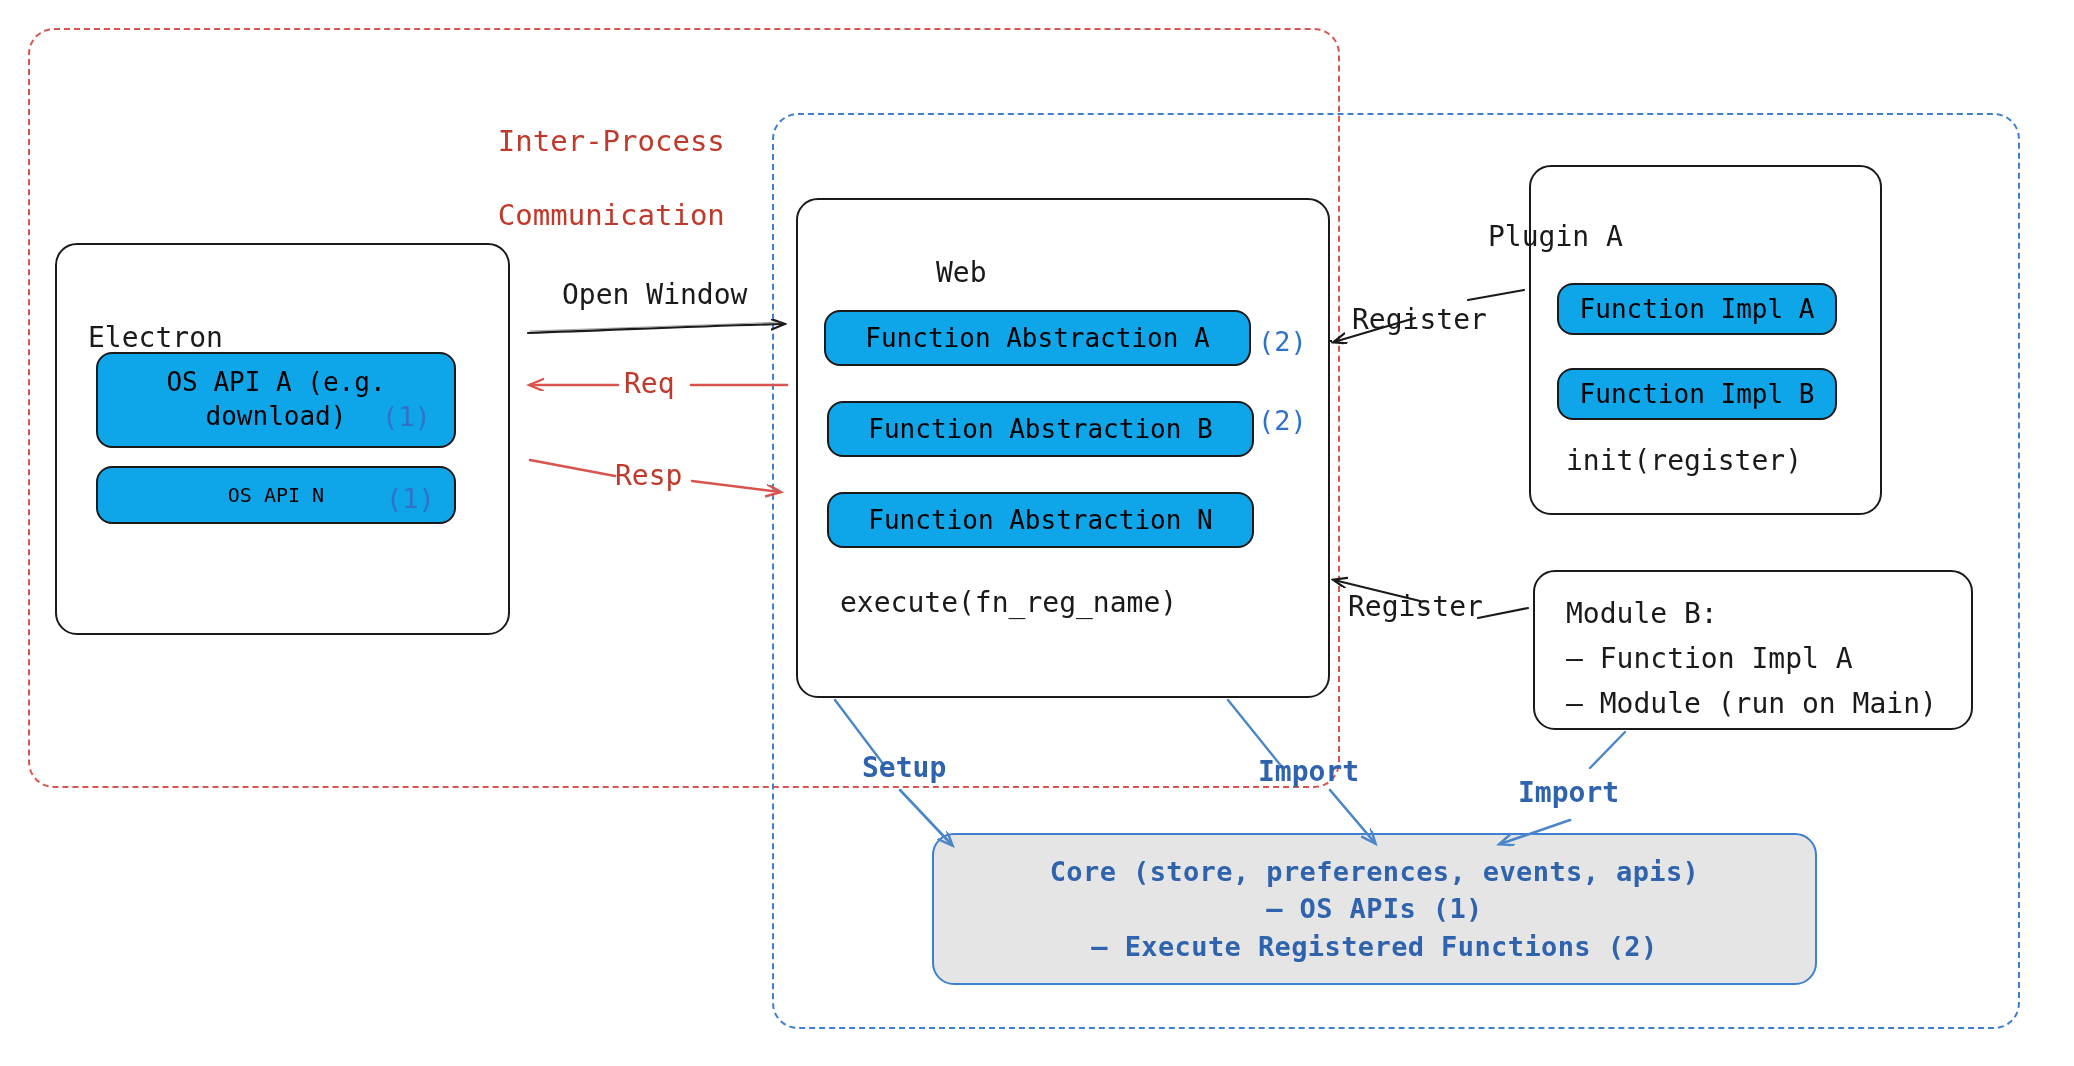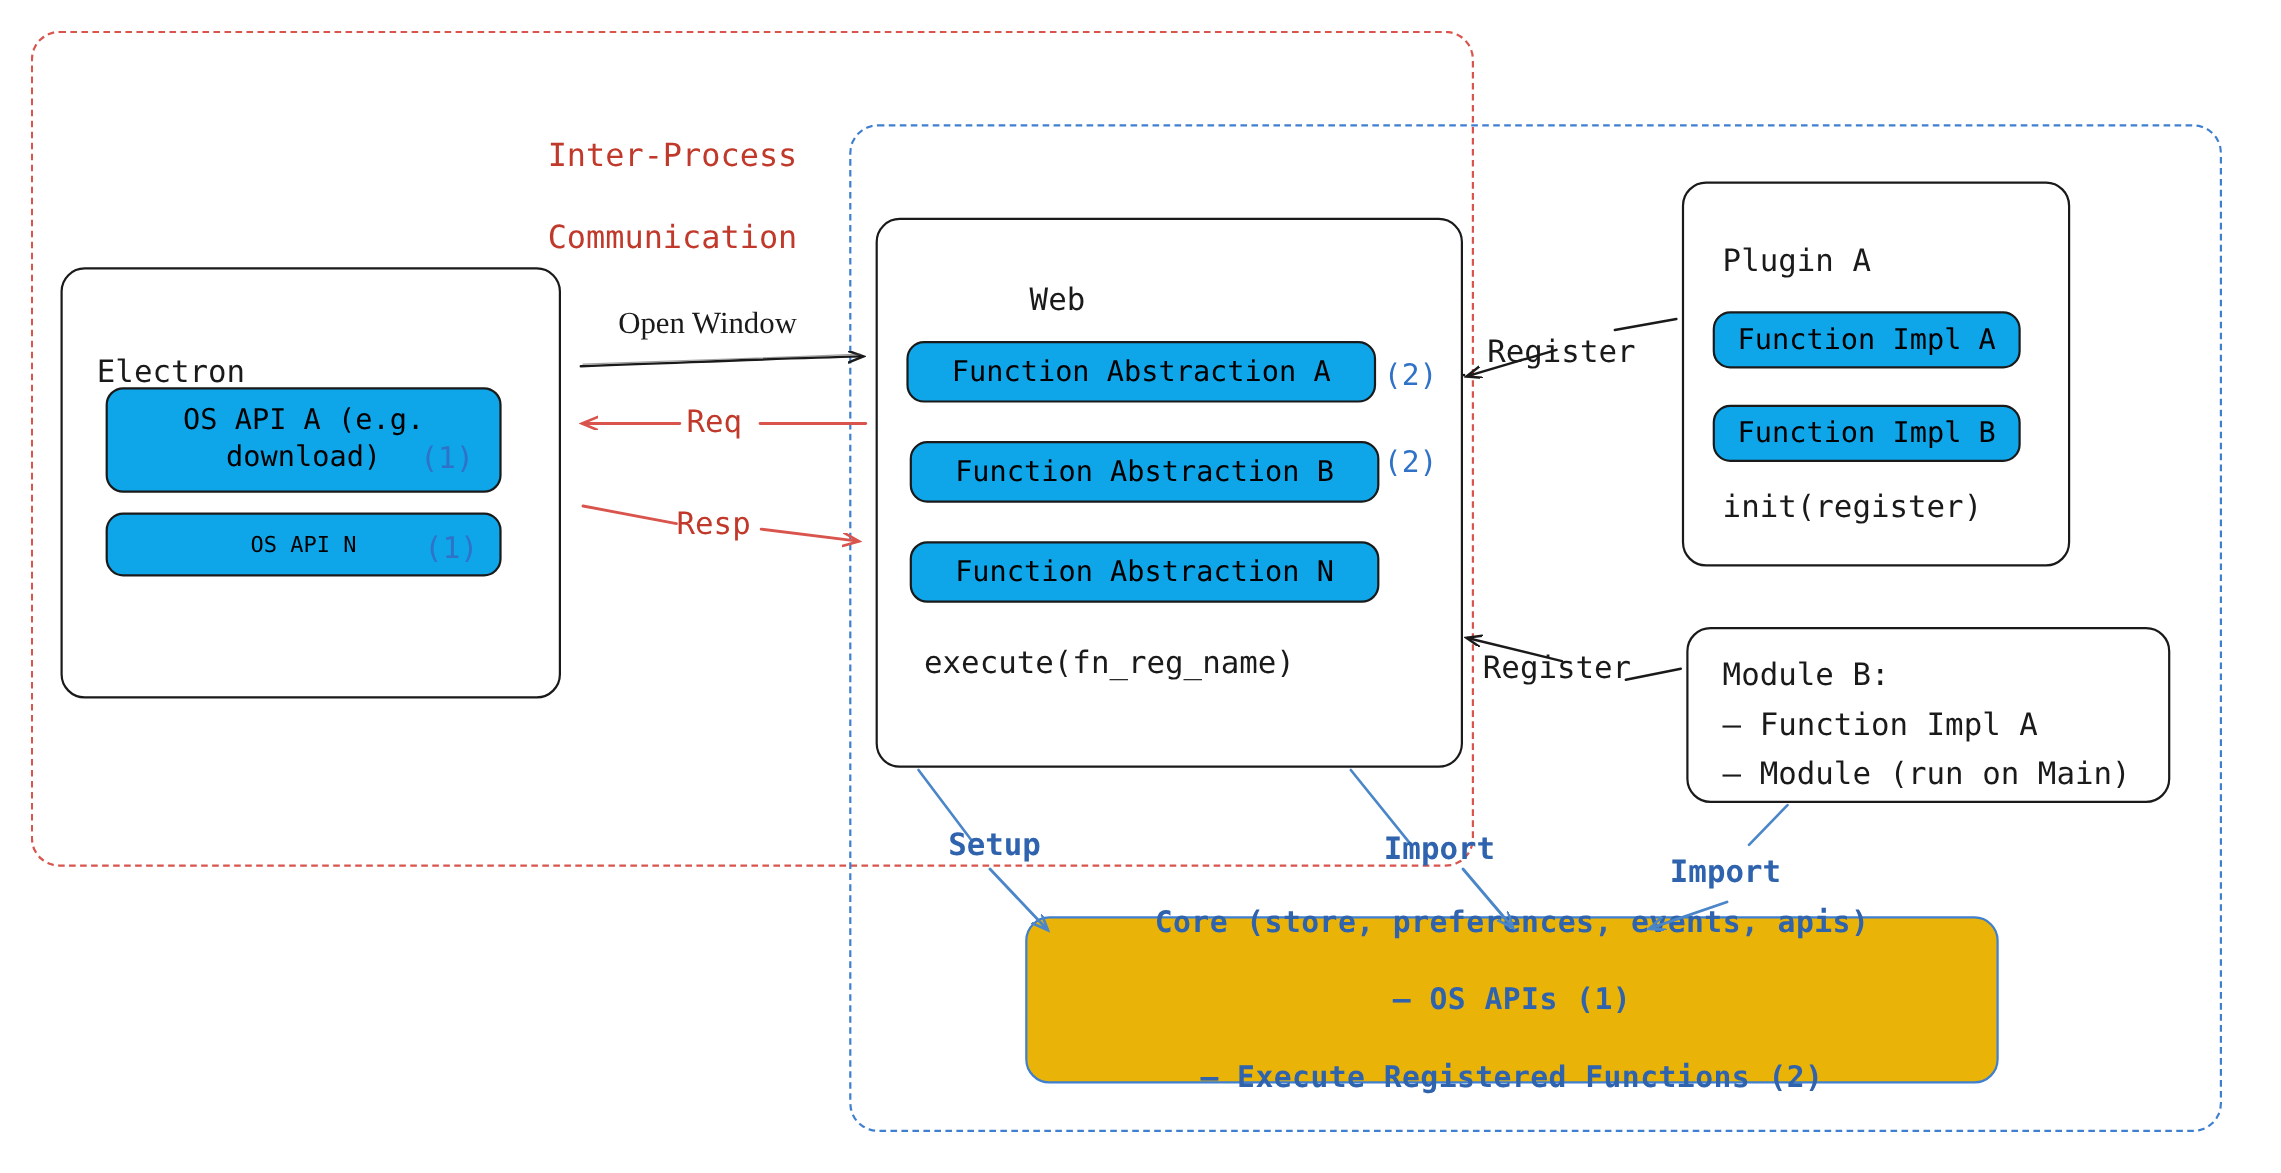--- a/index.html
+++ b/index.html
@@ -43,22 +43,22 @@
     background:transparent;
   }
   .dashed-blue{
     border:2.4px dashed #3f7fd0;
     border-radius:26px;
     background:transparent;
   }
   .core-box{
     border:2.4px solid #3f7fd0;
     border-radius:22px;
-    background:#eab308;
-    display:flex;flex-direction:column;align-items:center;justify-content:center;gap:33px;
+    background:#e5e5e5;
+    display:flex;flex-direction:column;align-items:center;justify-content:center;
   }
   .core-line{
     color:#2f63ad;font-weight:bold;font-size:27px;letter-spacing:0.4px;
     font-family:"DejaVu Sans Mono", monospace;white-space:pre;line-height:1.38;
   }
 </style>
 </head>
 <body>
 
 <div id="stage">
@@ -103,21 +103,21 @@
   <div class="lbl tag-blue" style="left:1258px;top:404px;font-size:27px;">(2)</div>
 
   <div class="node inner-box" style="left:827px;top:492px;width:427px;height:56px;">
     <span class="mono" style="font-size:26px;">Function Abstraction N</span>
   </div>
 
   <div class="lbl" style="left:840px;top:585px;font-size:28px;">execute(fn_reg_name)</div>
 
   <div class="node box" style="left:1529px;top:165px;width:353px;height:350px;"></div>
 
-  <div class="lbl" style="left:1566px;top:219px;font-size:28px;">Plugin A</div>
+  <div class="lbl" style="left:1488px;top:219px;font-size:28px;">Plugin A</div>
 
   <div class="node inner-box" style="left:1557px;top:283px;width:280px;height:52px;">
     <span class="mono" style="font-size:26px;">Function Impl A</span>
   </div>
 
   <div class="node inner-box" style="left:1557px;top:368px;width:280px;height:52px;">
     <span class="mono" style="font-size:26px;">Function Impl B</span>
   </div>
 
   <div class="lbl" style="left:1566px;top:443px;font-size:28px;">init(register)</div>
@@ -182,21 +182,21 @@
       <path d="M1228,700 L1282,767" fill="none" stroke="#4a86c8" stroke-width="2.4" stroke-linecap="round"></path>
       <path d="M1330,790 L1375,843" fill="none" stroke="#4a86c8" stroke-width="2.6" stroke-linecap="round" marker-end="url(#ah-blue)"></path>
     </g>
 
     <g>
       <path d="M1625,732 L1590,768" fill="none" stroke="#4a86c8" stroke-width="2.4" stroke-linecap="round"></path>
       <path d="M1570,820 L1500,844" fill="none" stroke="#4a86c8" stroke-width="2.6" stroke-linecap="round" marker-end="url(#ah-blue)"></path>
     </g>
   </svg>
 
-  <div class="lbl" style="left:562px;top:277px;font-size:28px;font-family:Liberation Serif, serif;">Open Window</div>
+  <div class="lbl" style="left:562px;top:277px;font-size:28px;">Open Window</div>
 
   <div class="lbl red-text" style="left:624px;top:366px;font-size:28px;">Req</div>
 
   <div class="lbl red-text" style="left:615px;top:458px;font-size:28px;">Resp</div>
 
   <div class="lbl" style="left:1352px;top:302px;font-size:28px;">Register</div>
 
   <div class="lbl" style="left:1348px;top:589px;font-size:28px;">Register</div>
 
   <div class="lbl blue-bold" style="left:862px;top:750px;font-size:28px;">Setup</div>

